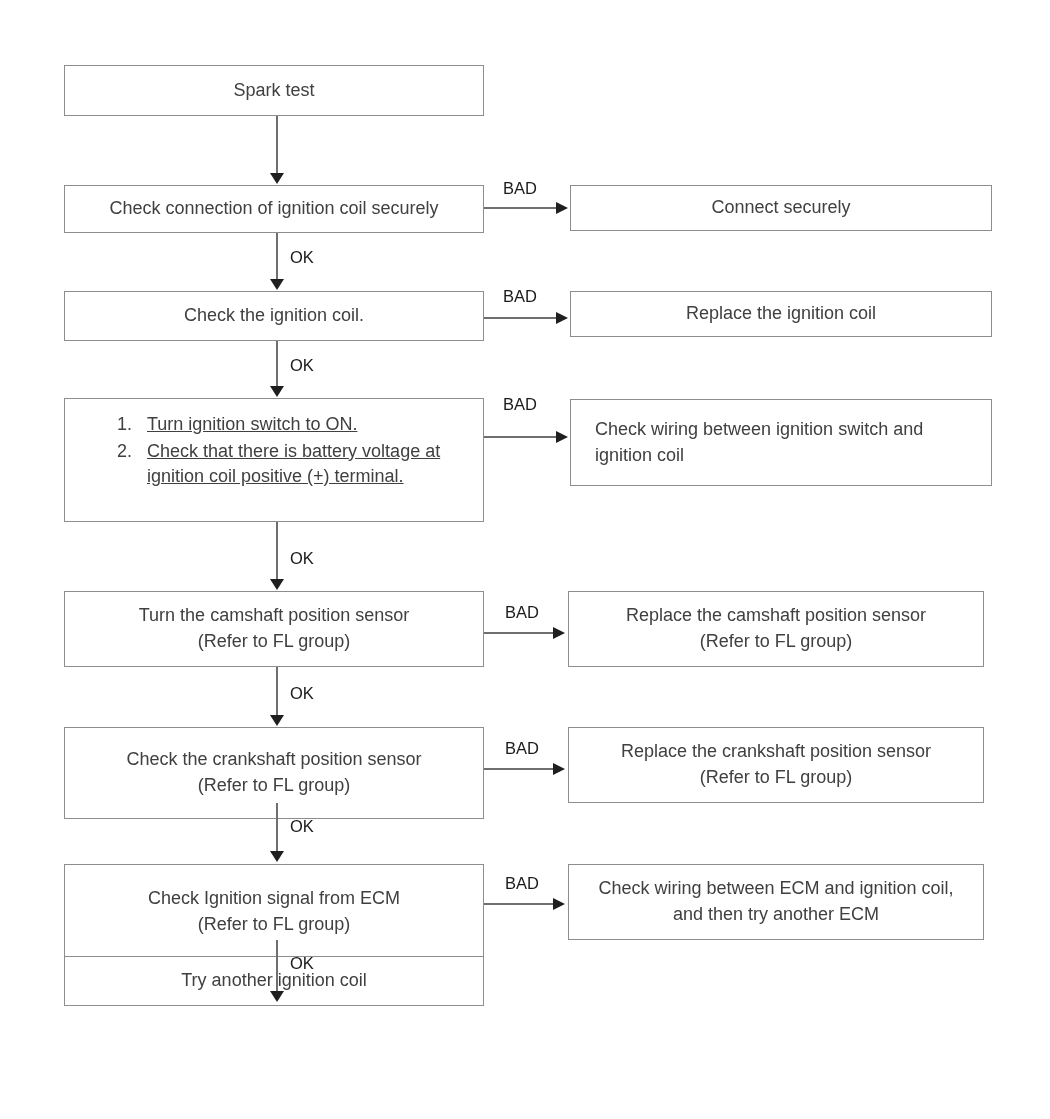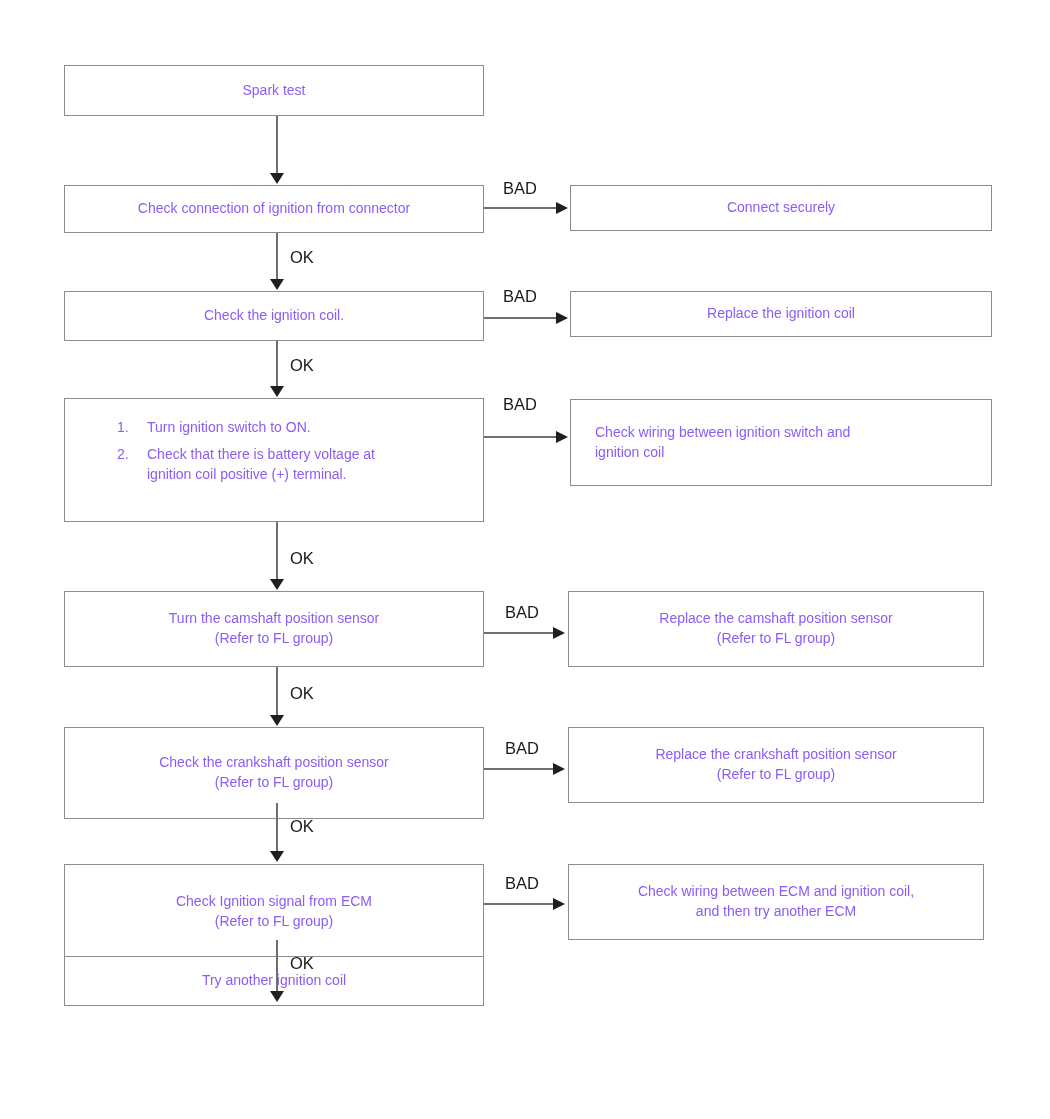--- a/index.html
+++ b/index.html
@@ -21,23 +21,23 @@
   }
   .node {
     position: absolute;
     box-sizing: border-box;
     border: 1px solid #8d8d8d;
     background: #ffffff;
     display: flex;
     align-items: center;
     justify-content: center;
     text-align: center;
-    font-size: 14px;
+    font-size: 18px;
     line-height: 1.42;
-    color: #8b5cf6;
+    color: #404040;
     padding: 2px 10px;
   }
   .node .node-text {
     display: block;
     white-space: pre-line;
   }
   .node.align-left {
     justify-content: flex-start;
     text-align: left;
   }
@@ -56,22 +56,23 @@
   .node.steps ol {
     margin: 1px 0 0 0;
     padding: 0 0 0 34px;
     list-style: none;
     counter-reset: stepnum;
   }
   .node.steps ol li {
     counter-increment: stepnum;
     position: relative;
     padding-left: 30px;
-    margin-top: 7px;
+    margin-top: 1px;
     white-space: pre-line;
+    text-decoration: underline;
   }
   .node.steps ol li::before {
     content: counter(stepnum) ".";
     position: absolute;
     left: 0;
     top: 0;
   }
 
   
   .vline {
@@ -111,21 +112,21 @@
 </head>
 <body>
 
 <div id="flow-root">
 
   <div class="node" style="left:64px; top:65px; width:420px; height:51px;">
     <span class="node-text">Spark test</span>
   </div>
 
   <div class="node" style="left:64px; top:185px; width:420px; height:48px;">
-    <span class="node-text">Check connection of ignition from connector</span>
+    <span class="node-text">Check connection of ignition coil securely</span>
   </div>
 
   <div class="node" style="left:64px; top:291px; width:420px; height:50px;">
     <span class="node-text">Check the ignition coil.</span>
   </div>
 
   <div class="node steps" style="left:64px; top:398px; width:420px; height:124px;">
     <ol>
       <li>Turn ignition switch to ON.</li>
       <li>Check that there is battery voltage at

